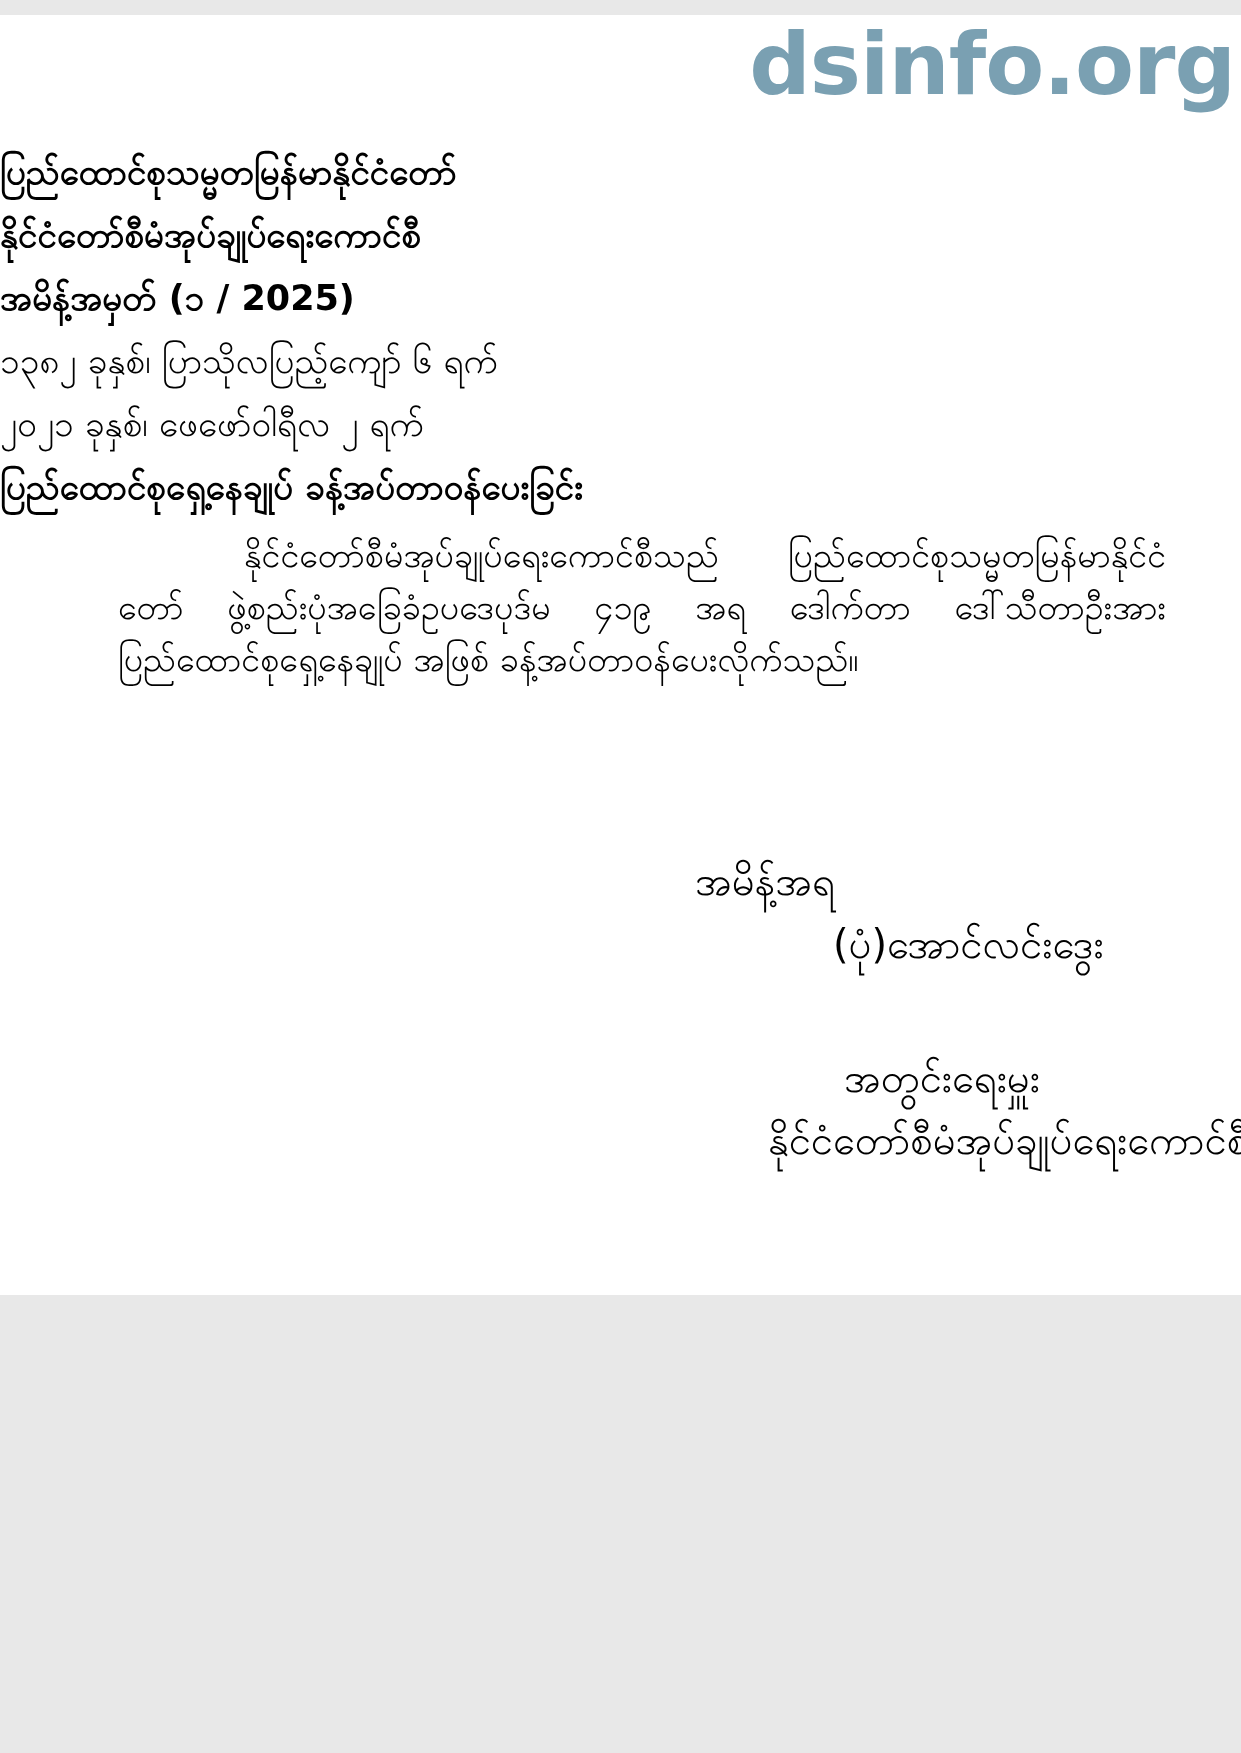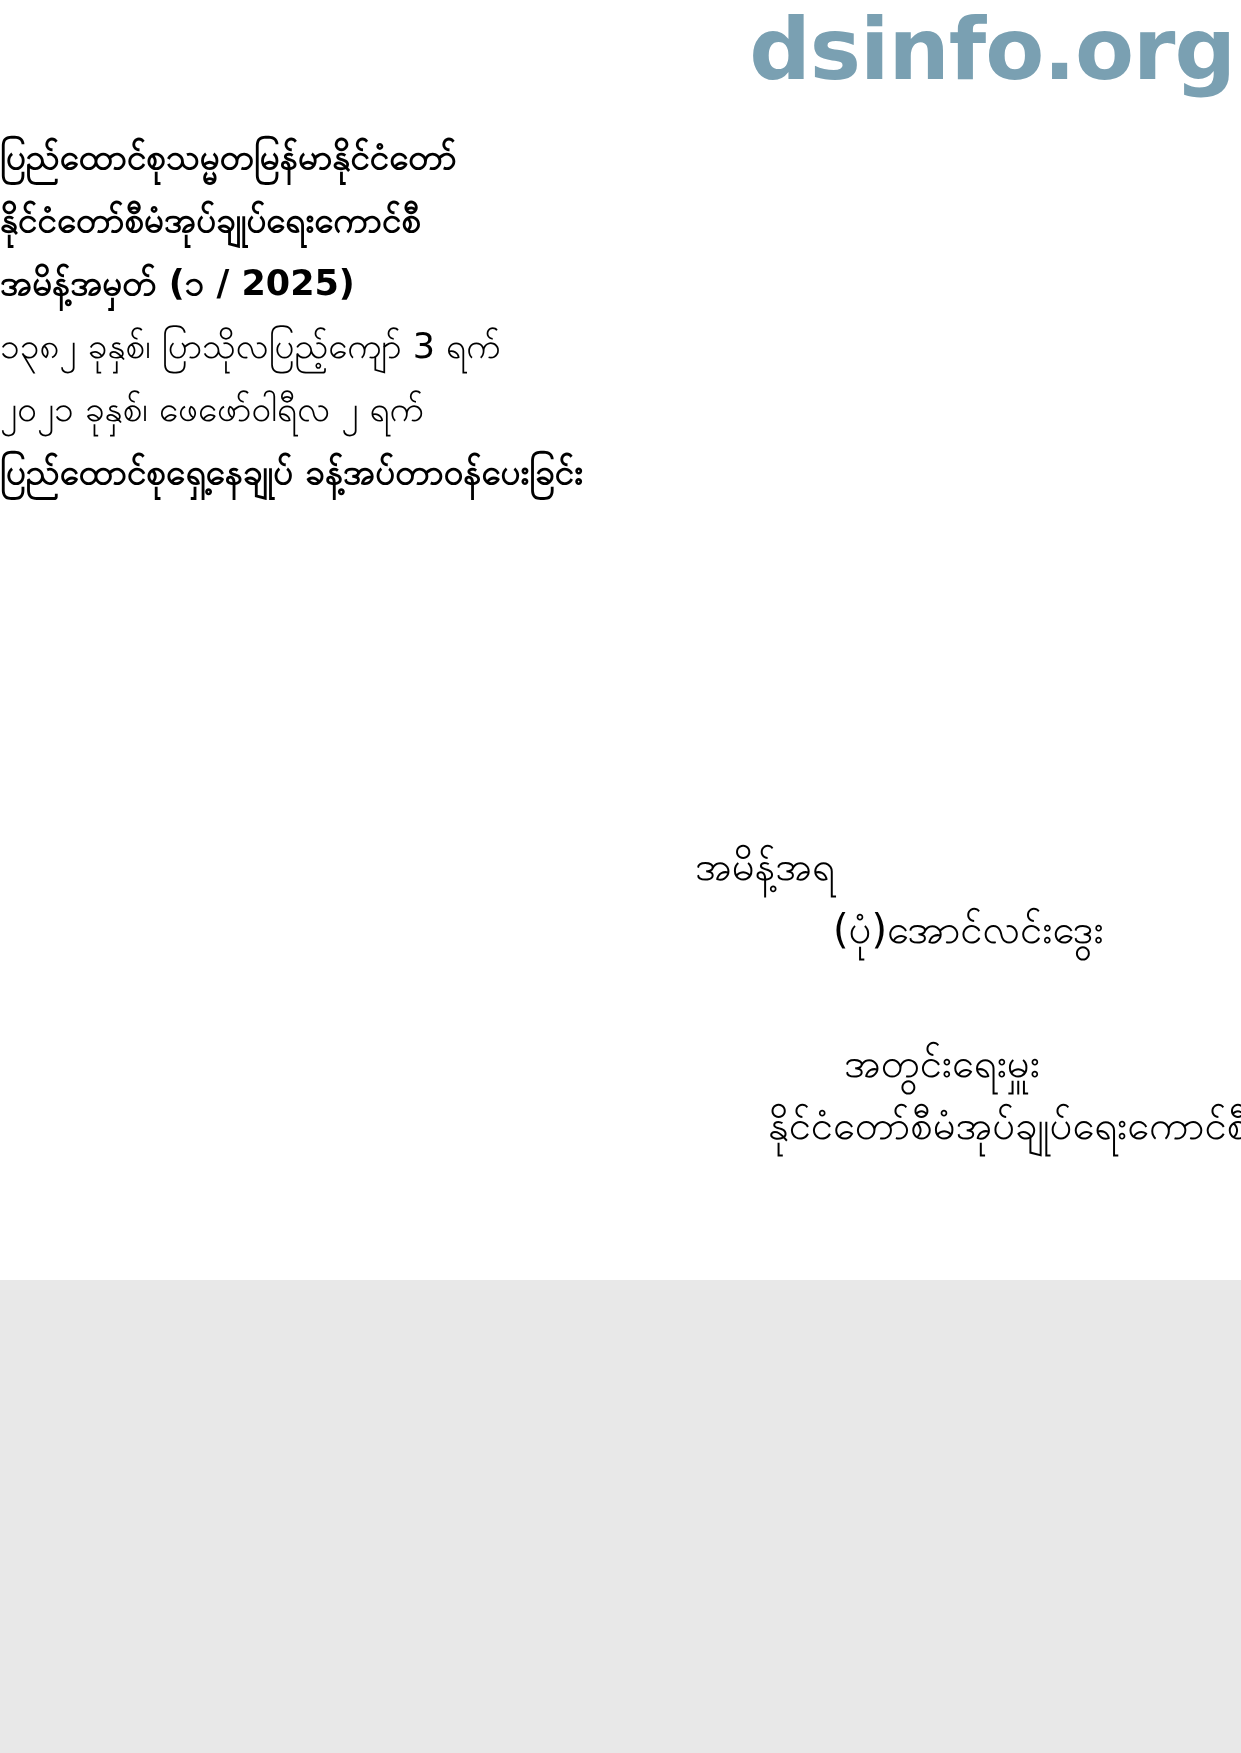--- a/index.html
+++ b/index.html
@@ -4,21 +4,21 @@
 <style>
   html, body {
     margin: 0;
     padding: 0;
     background: #e8e8e8;
   }
   .page {
     position: relative;
     width: 1241px;
     height: 1280px;
-    margin: 0 auto;
+    margin: 15px auto;
     background: #ffffff;
     overflow: hidden;
     font-family: "DejaVu Sans", "Liberation Sans", sans-serif;
     color: #000000;
   }
   .watermark {
     position: absolute;
     top: 6px;
     right: 6px;
     font-size: 86px;
@@ -76,24 +76,25 @@
 <body>
 
 <div class="page">
 
   <div class="watermark">dsinfo.org</div>
 
   <div class="title-block">
     <div class="title-line bold">ပြည်ထောင်စုသမ္မတမြန်မာနိုင်ငံတော်</div>
     <div class="title-line bold">နိုင်ငံတော်စီမံအုပ်ချုပ်ရေးကောင်စီ</div>
     <div class="title-line bold">အမိန့်အမှတ် (၁ / 2025)</div>
-    <div class="title-line regular">၁၃၈၂ ခုနှစ်၊ ပြာသိုလပြည့်ကျော်  3 ရက်</div>
+    <div class="title-line regular">၁၃၈၂ ခုနှစ်၊ ပြာသိုလပြည့်ကျော်  ၆ ရက်</div>
     <div class="title-line regular">၂၀၂၁ ခုနှစ်၊ ဖေဖော်ဝါရီလ ၂ ရက်</div>
     <div class="title-line bold">ပြည်ထောင်စုရှေ့နေချုပ် ခန့်အပ်တာဝန်ပေးခြင်း</div>
   </div>
 
+  <p class="body-paragraph">နိုင်ငံတော်စီမံအုပ်ချုပ်ရေးကောင်စီသည် ပြည်ထောင်စုသမ္မတမြန်မာနိုင်ငံတော် ဖွဲ့စည်းပုံအခြေခံဥပဒေပုဒ်မ ၄၁၉ အရ ဒေါက်တာ ဒေါ်သီတာဦးအား ပြည်ထောင်စုရှေ့နေချုပ် အဖြစ် ခန့်အပ်တာဝန်ပေးလိုက်သည်။</p>
 
   <div class="sig-line sig-byorder">အမိန့်အရ</div>
   <div class="sig-line sig-name">(ပုံ)အောင်လင်းဒွေး</div>
   <div class="sig-line sig-role">အတွင်းရေးမှူး</div>
   <div class="sig-line sig-org">နိုင်ငံတော်စီမံအုပ်ချုပ်ရေးကောင်စီ</div>
 
 </div>
 
 </body></html>

